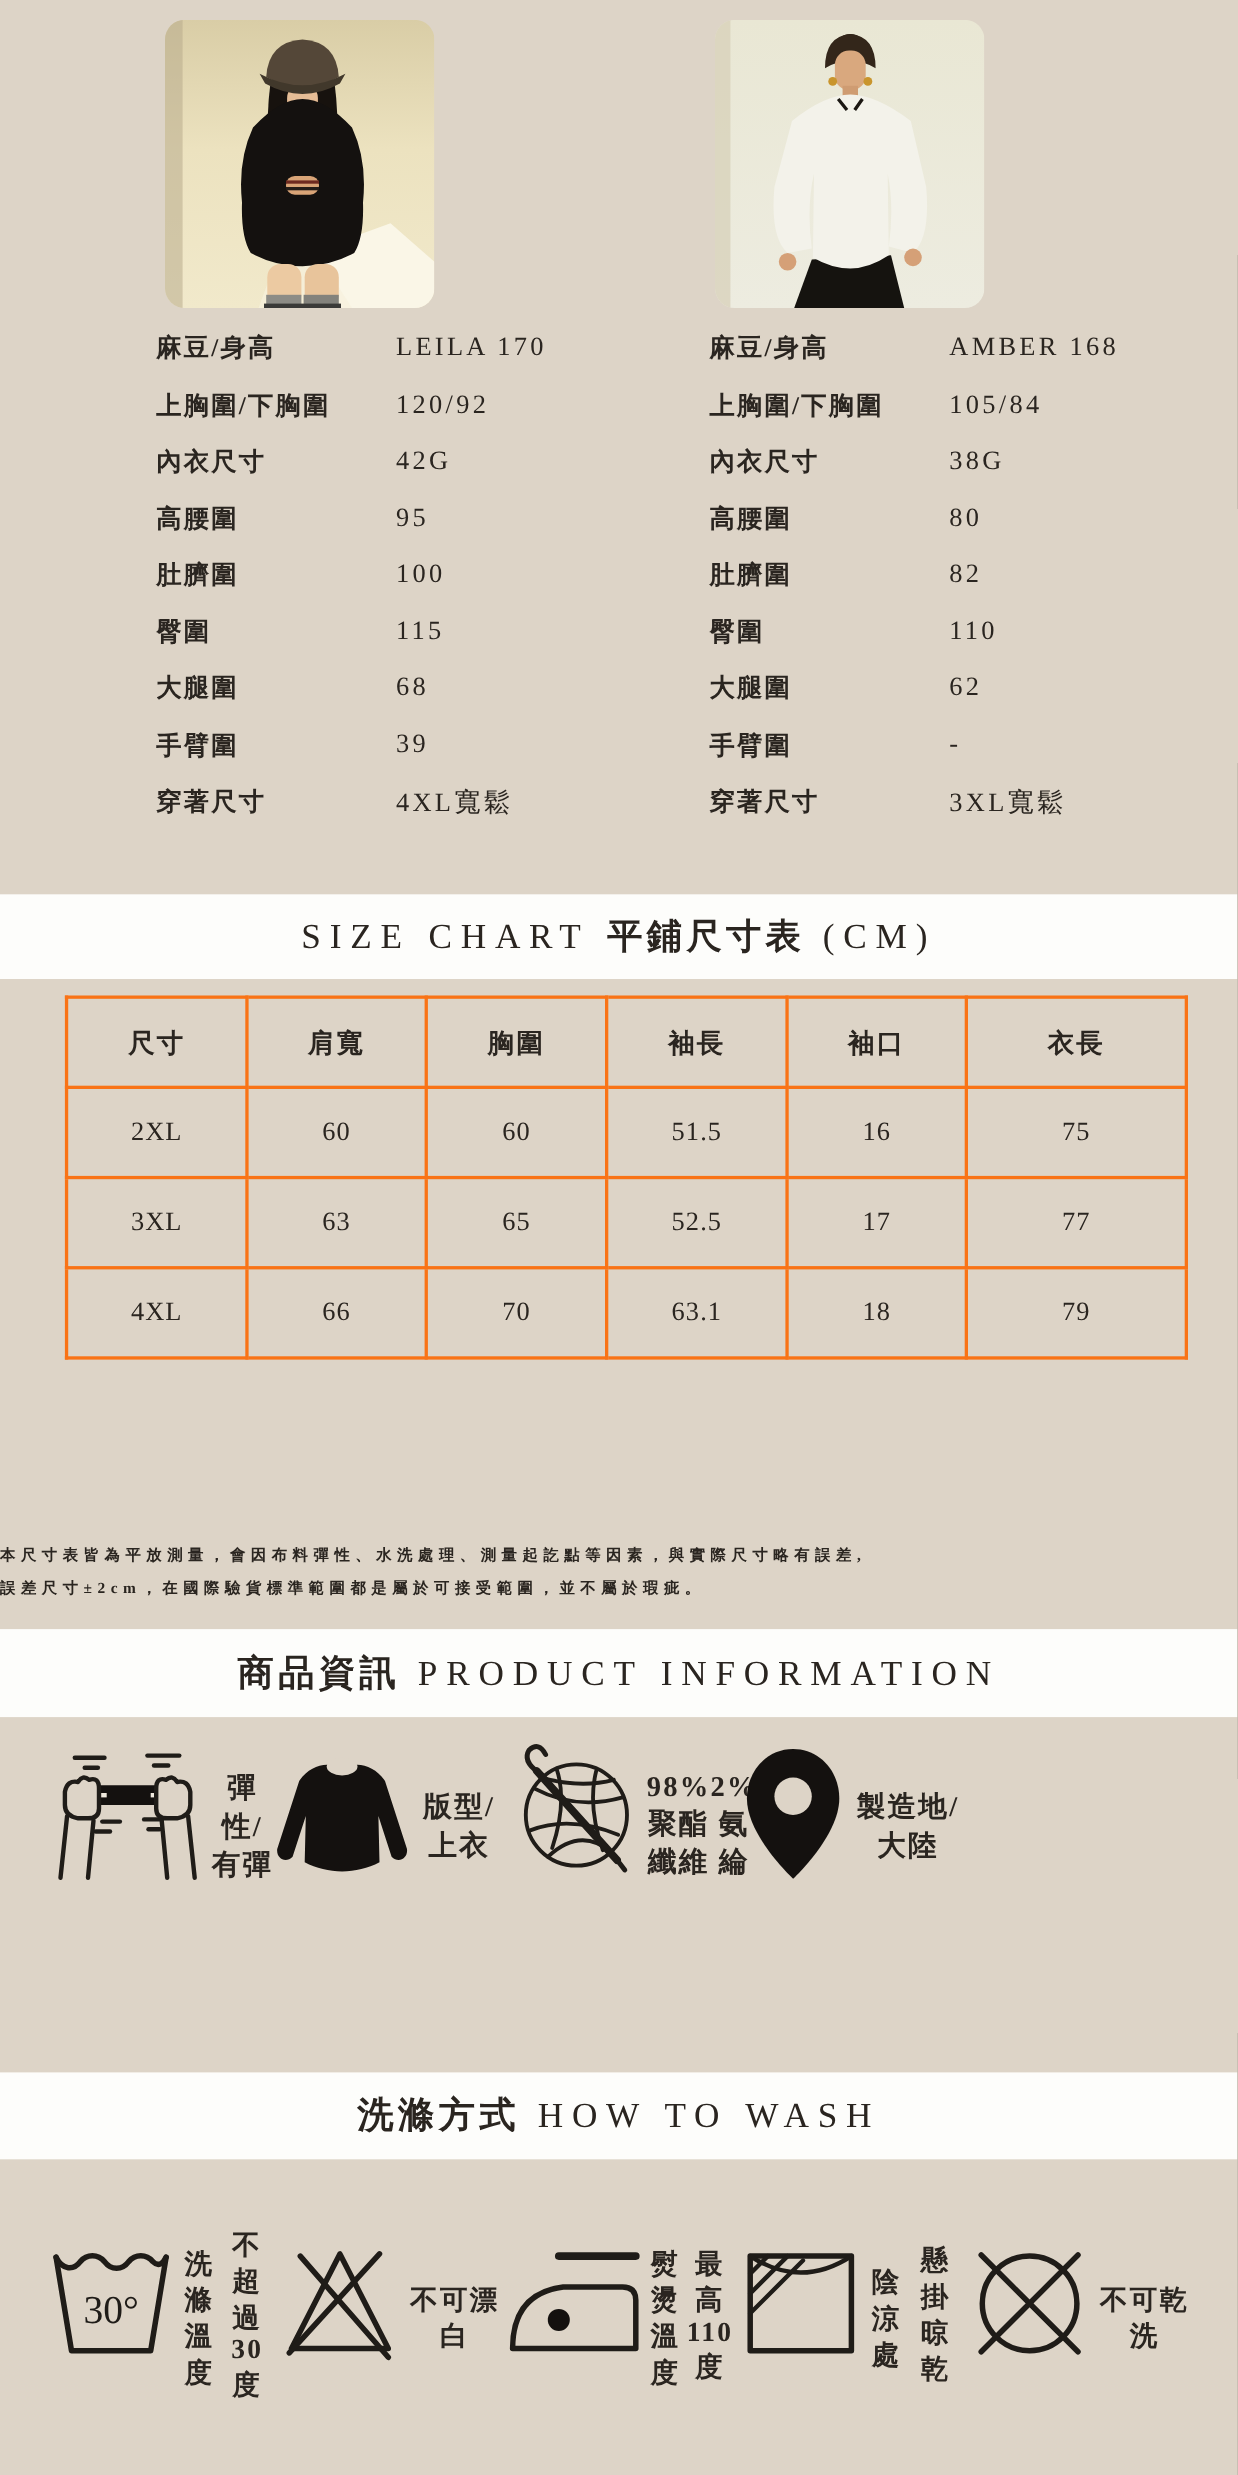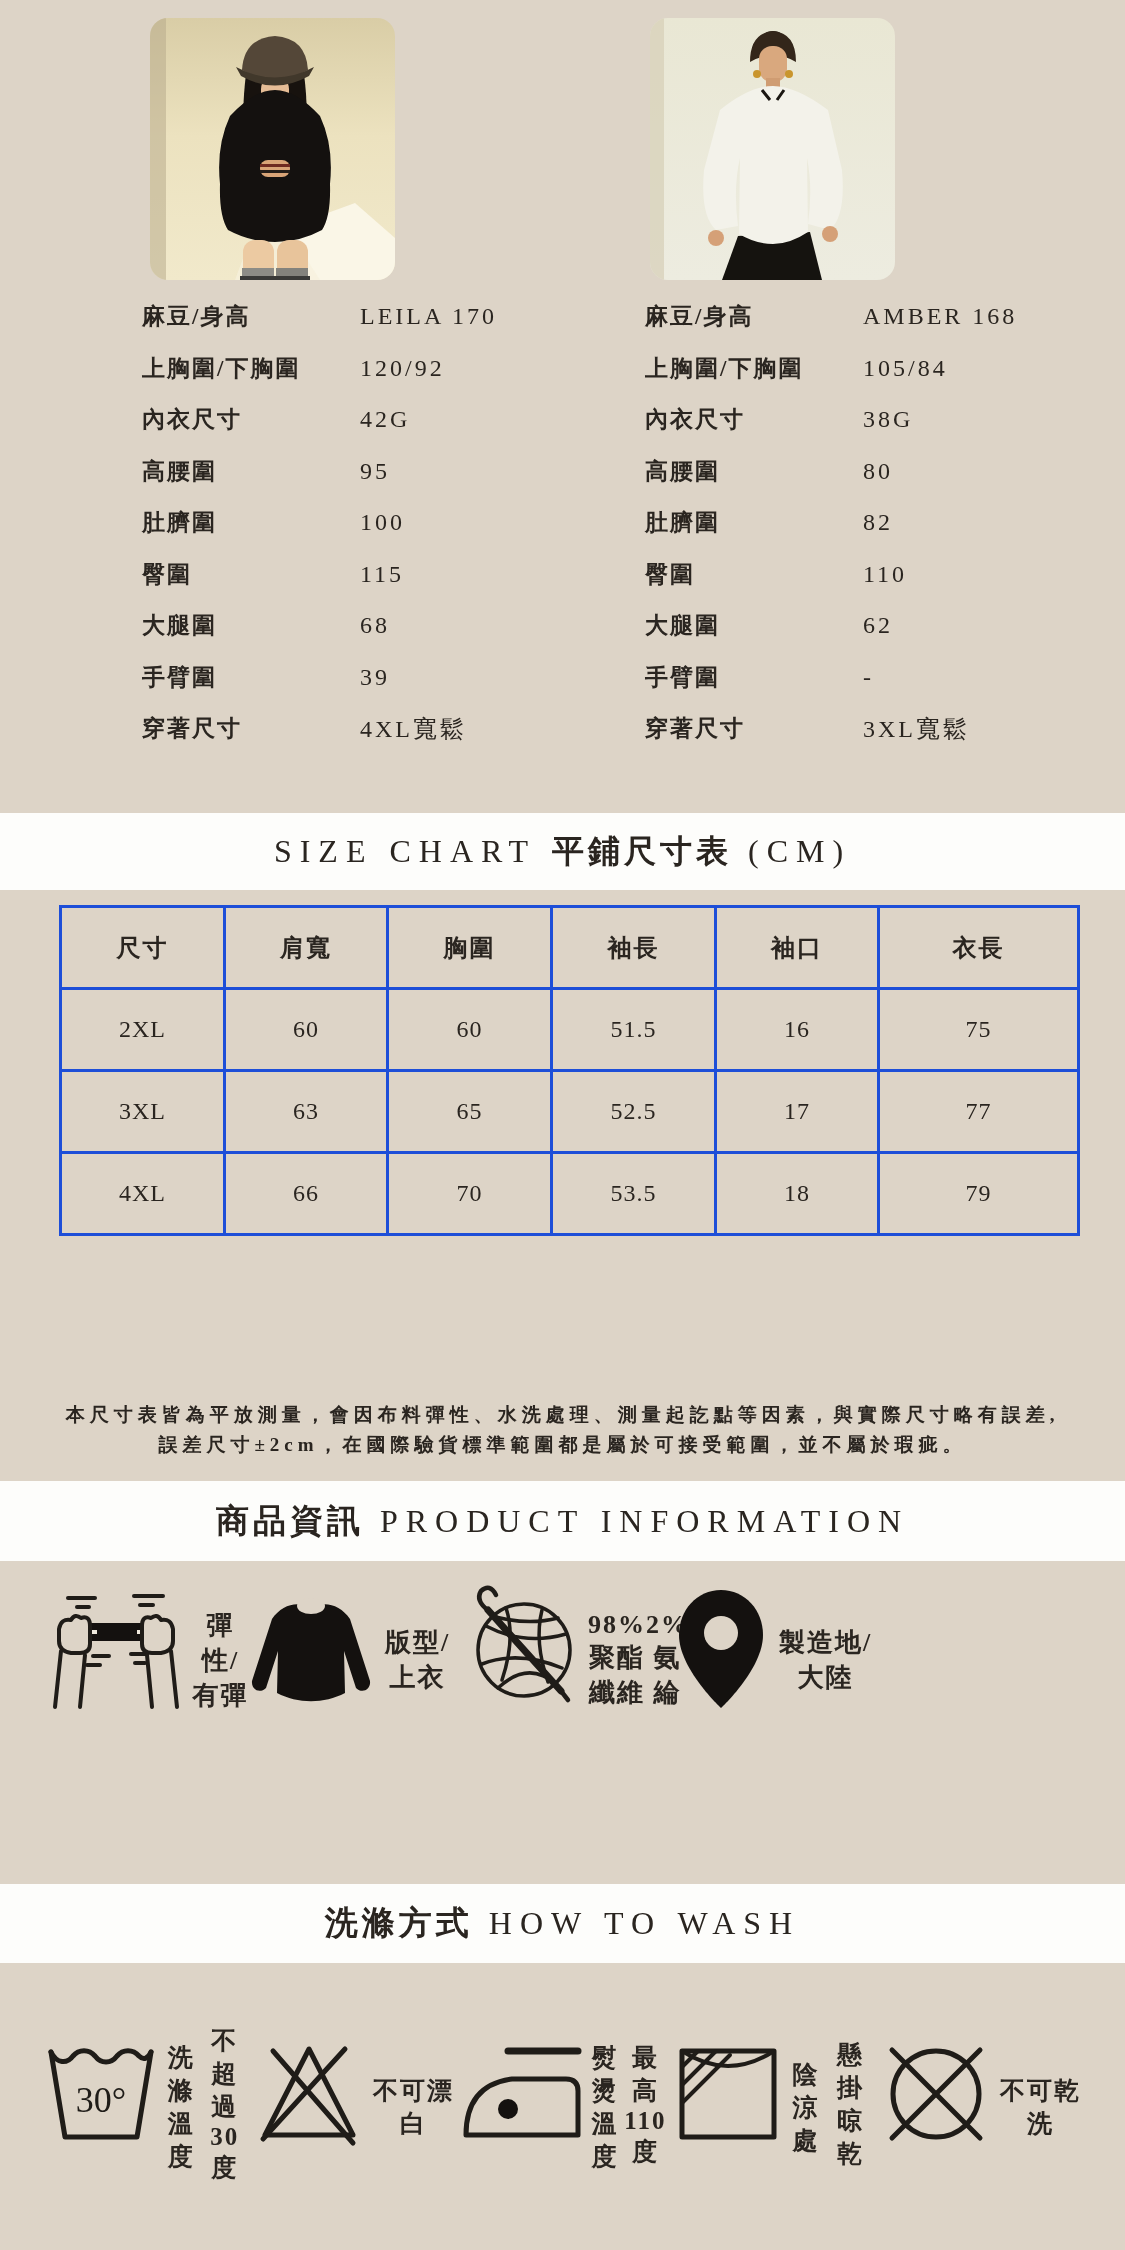--- a/index.html
+++ b/index.html
@@ -35,28 +35,28 @@
   .band-cjk   { font-size:33px; font-weight:700; letter-spacing:4px; }
   .band-latin { font-size:32px; font-weight:400; letter-spacing:8px; }
   #band-size .band-cjk { font-size:32px; }
 
   
   #size-table {
     position:absolute; left:59px; top:905px;
     border-collapse:collapse; table-layout:fixed; width:1018px;
   }
   #size-table td {
-    border:3px solid #1d4ed8; height:79px; text-align:center;
+    border:3px solid #f97316; height:79px; text-align:center;
     font-size:24px; letter-spacing:1px; padding:0;
   }
   #size-table td.head { font-weight:600; letter-spacing:2px; }
 
   
-  #note { position:absolute; top:1400px; left:0; width:1125px; text-align:center;
-          font-size:19px; letter-spacing:5px; line-height:30px; font-weight:600; }
+  #note { position:absolute; top:1400px; left:0; width:1125px; text-align:left;
+          font-size:14px; letter-spacing:5px; line-height:30px; font-weight:600; }
 
   
   .icon-row { position:absolute; left:40px; width:1045px; display:flex; }
   #product-row { top:1578px; }
   #wash-row    { top:2002px; }
   .icon-item { width:209px; display:flex; flex-direction:row; align-items:center; }
   .icon-box  { height:142px; display:flex; align-items:center; justify-content:center; }
   #wash-row .icon-box { height:118px; }
   .icon-label  { margin-top:22px; font-size:26px; letter-spacing:2px; font-weight:600; text-align:center; }
   .icon-label2 { font-size:26px; letter-spacing:2px; font-weight:600; text-align:center; margin-top:22px; }
@@ -240,21 +240,21 @@
         <td>63</td>
         <td>65</td>
         <td>52.5</td>
         <td>17</td>
         <td>77</td>
       </tr>
       <tr>
         <td>4XL</td>
         <td>66</td>
         <td>70</td>
-        <td>53.5</td>
+        <td>63.1</td>
         <td>18</td>
         <td>79</td>
       </tr>
     </tbody>
   </table>
 
   <div id="note">
     <div>本尺寸表皆為平放測量，會因布料彈性、水洗處理、測量起訖點等因素，與實際尺寸略有誤差,</div>
     <div>誤差尺寸±2cm，在國際驗貨標準範圍都是屬於可接受範圍，並不屬於瑕疵。</div>
   </div>

